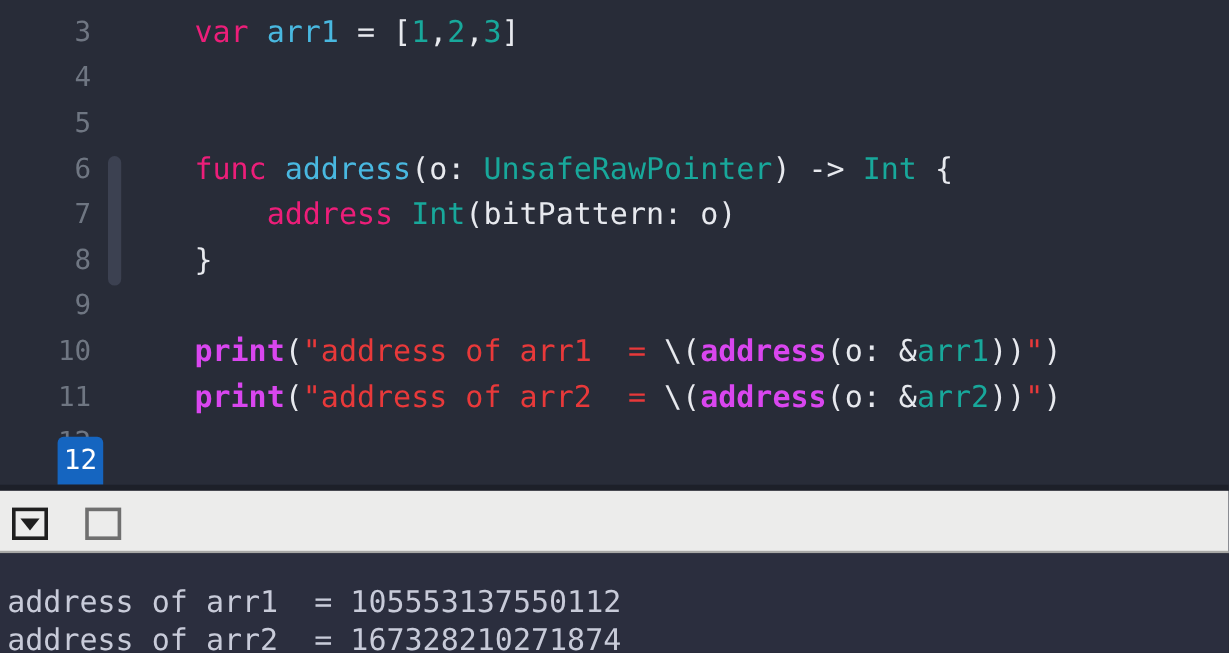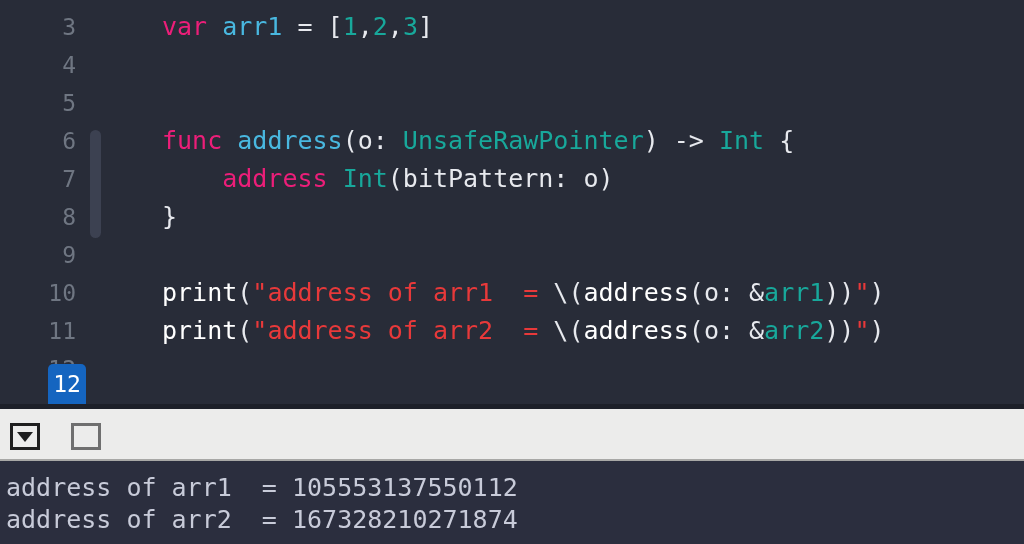--- a/index.html
+++ b/index.html
@@ -81,21 +81,21 @@
     font-size: 23px;
     font-family: "DejaVu Sans Mono", monospace;
   }
 
   
   .t-kw   { color: #ec1e79; }
   .t-id   { color: #49b8e0; }
   .t-type { color: #18a89b; }
   .t-num  { color: #18a89b; }
   .t-str  { color: #e8393a; }
-  .t-fn   { color: #ffffff; }
+  .t-fn   { color: #d946ef; font-weight: bold; }
   .t-plain{ color: #e7e9ee; }
 
   .divider {
     position: absolute;
     left: 0; top: 404px;
     width: 1024px; height: 5px;
     background: #1d2029;
   }
 
   
@@ -144,21 +144,21 @@
     overflow: hidden;
   }
   .console-line {
     white-space: pre;
     font-family: "DejaVu Sans Mono", monospace;
     font-size: 25px;
     line-height: 32px;
     color: #c8cbd9;
     padding-left: 6px;
   }
-  .console-line:first-child { padding-top: 11px; }
+  .console-line:first-child { padding-top: 25px; }
 </style>
 </head>
 <body>
 
 <div id="app">
 
   <div class="editor">
     <div id="code-lines">
         <div class="code-line" style="position: absolute; left: 0px; top: -30px; width: 1024px;"><span class="gutter-num">2</span><span class="code-text"></span></div>
         <div class="code-line" style="position: absolute; left: 0px; top: 8px; width: 1024px;"><span class="gutter-num">3</span><span class="code-text"><span class="t-kw">var</span><span class="t-plain"> </span><span class="t-id">arr1</span><span class="t-plain"> = [</span><span class="t-num">1</span><span class="t-plain">,</span><span class="t-num">2</span><span class="t-plain">,</span><span class="t-num">3</span><span class="t-plain">]</span></span></div>

